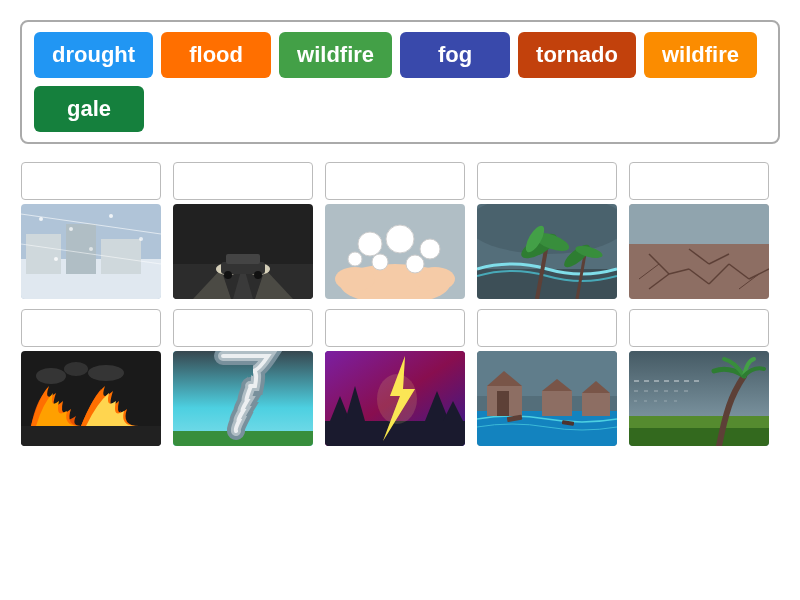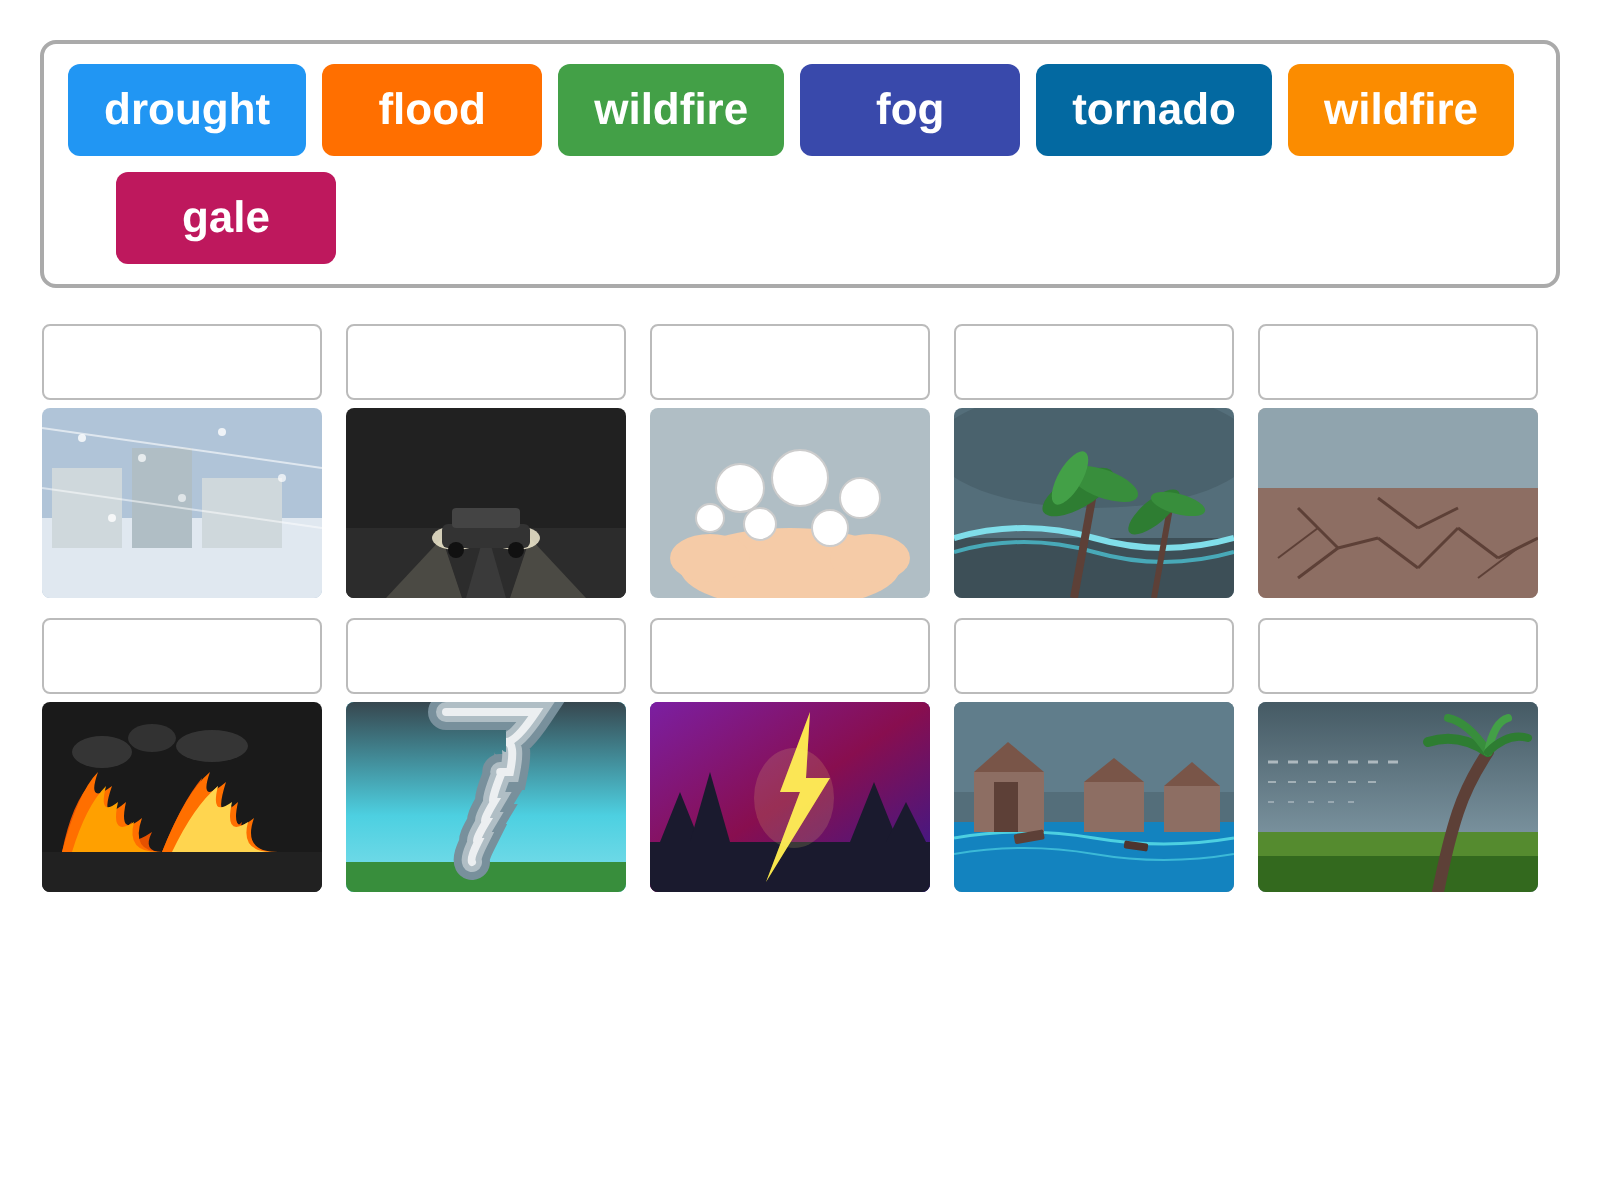--- a/index.html
+++ b/index.html
@@ -33,24 +33,24 @@
       min-width: 110px;
       text-align: center;
     }
 
     .chip-drought      { background: #2196F3; }
     .chip-thunderstorm { background: #e53935; }
     .chip-flood        { background: #FF6F00; }
     .chip-wildfire     { background: #43A047; }
     .chip-blizzard     { background: #8e24aa; }
     .chip-fog          { background: #3949AB; }
-    .chip-tornado      { background: #0369a1; }
+    .chip-tornado      { background: #c2410c; }
     .chip-hurricane    { background: #FB8C00; }
     .chip-hail         { background: #7B1FA2; }
-    .chip-gale         { background: #be185d; margin-left: 24px; }
+    .chip-gale         { background: #15803d; }
 
     .match-area {
       display: flex;
       flex-direction: column;
       gap: 0;
     }
 
     .match-row {
       display: flex;
       gap: 10px;

